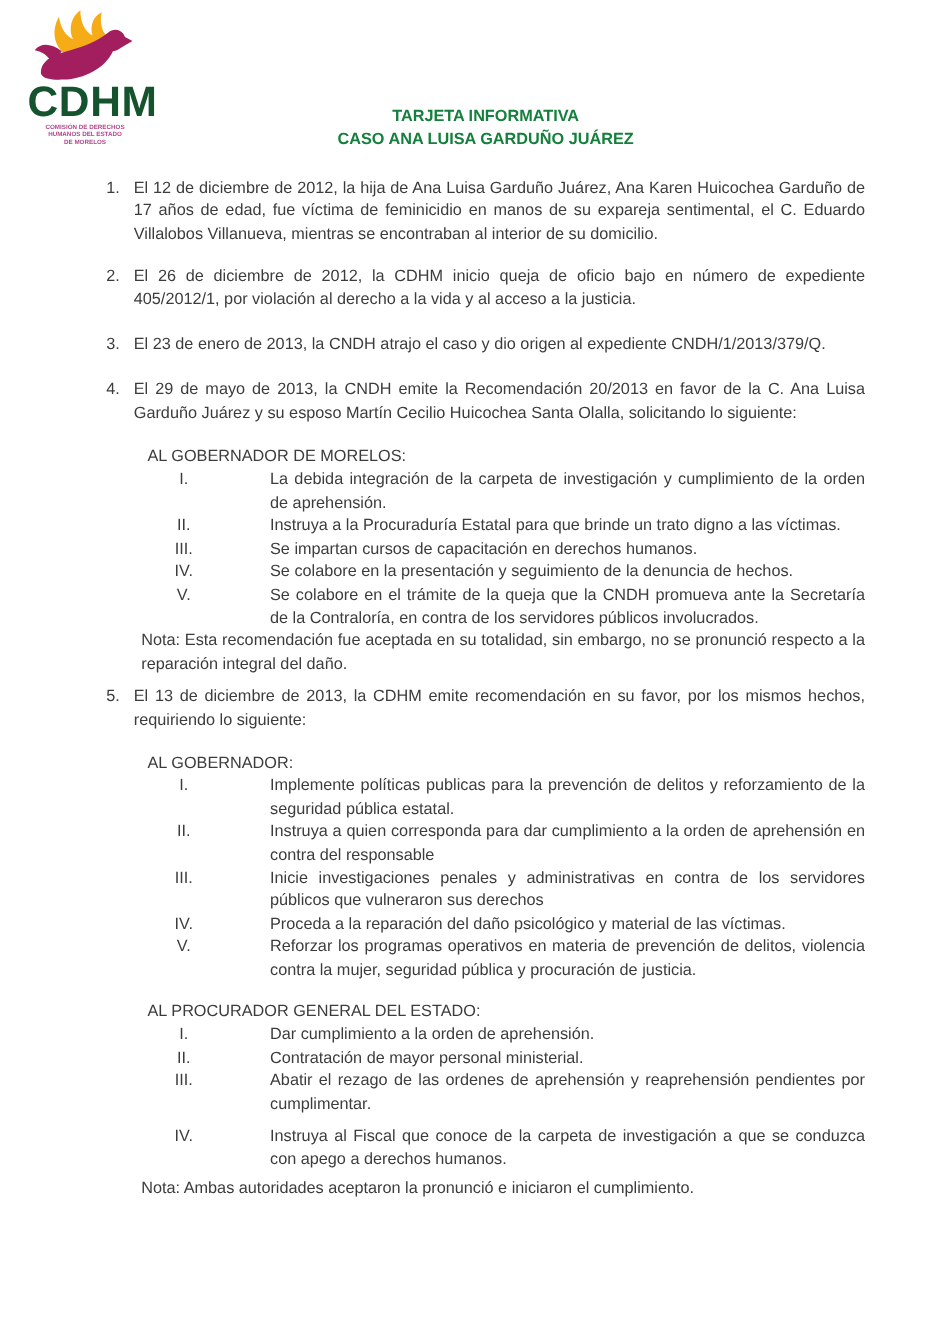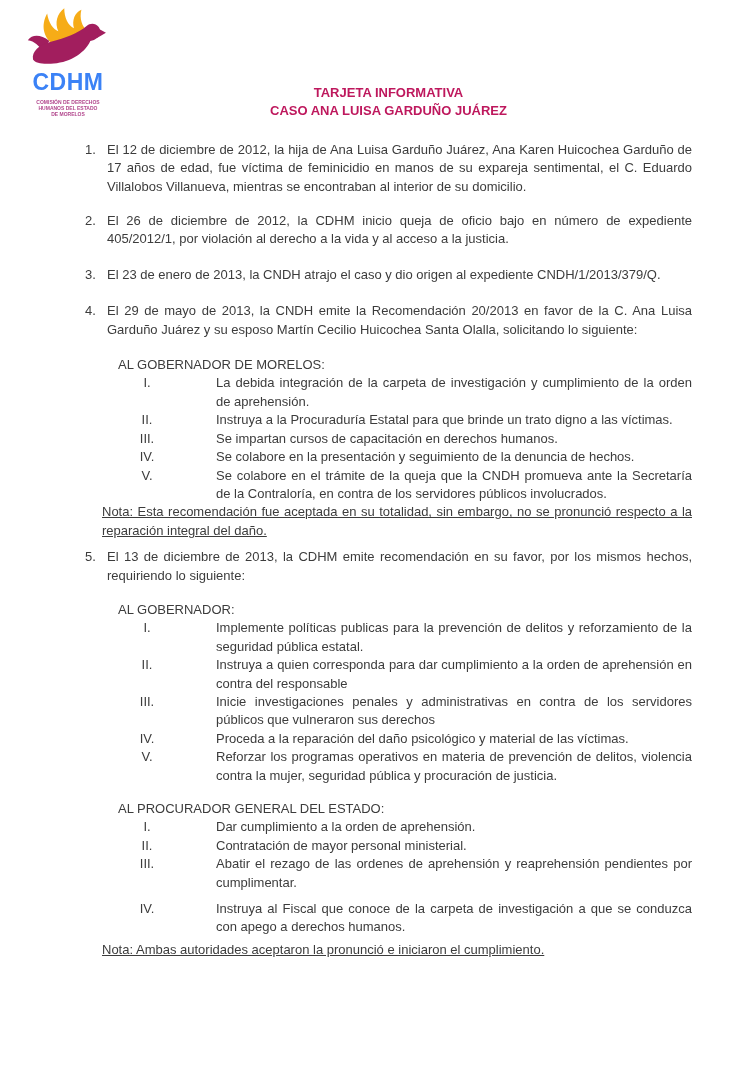--- a/index.html
+++ b/index.html
@@ -13,44 +13,44 @@
     line-height:18.4px;
     overflow:hidden;
     box-sizing:border-box;
   }
   .content { padding:0 58px 0 85px; }
 
   
   .logo { position:absolute; left:22px; top:6px; width:92px; text-align:center; }
   .logo svg { display:block; margin:0 auto; }
   .logo-acronym {
-    color:#3b82f6; font-weight:bold; font-size:23px; line-height:28px;
+    color:#14532d; font-weight:bold; font-size:34px; line-height:28px;
     letter-spacing:0.5px; margin-top:-2px;
   }
   .logo-org { color:#B2478D; font-size:5px; line-height:6px; font-weight:bold; margin-top:3px; }
 
   
-  .title-block { padding-top:84px; text-align:center; font-weight:bold; color:#be185d; }
+  .title-block { padding-top:84px; text-align:center; font-weight:bold; color:#15803d; }
 
   
   .item { display:flex; }
   .item-num { width:22px; flex-shrink:0; }
   .item-text { flex:1; text-align:justify; }
 
   .mt20 { margin-top:20px; } .mt16 { margin-top:16px; } .mt17 { margin-top:17px; }
   .mt18 { margin-top:18px; } .mt15 { margin-top:15px; } .mt8 { margin-top:8px; }
   .mt4 { margin-top:4px; }
 
   
   .sec { margin-left:33px; }
   .entry { display:flex; }
   .entry-num { width:58px; flex-shrink:0; text-align:center; }
   .entry-text { flex:1; margin-left:40px; text-align:justify; }
 
-  .note { margin-left:17px; text-align:justify;text-decoration:underline; }
+  .note { margin-left:28px; text-align:justify; }
 </style>
 </head>
 <body>
 
 <div class="page">
 
   <div class="logo">
     <span>
       <svg width="82" height="64" viewBox="0 0 110 86">
 

